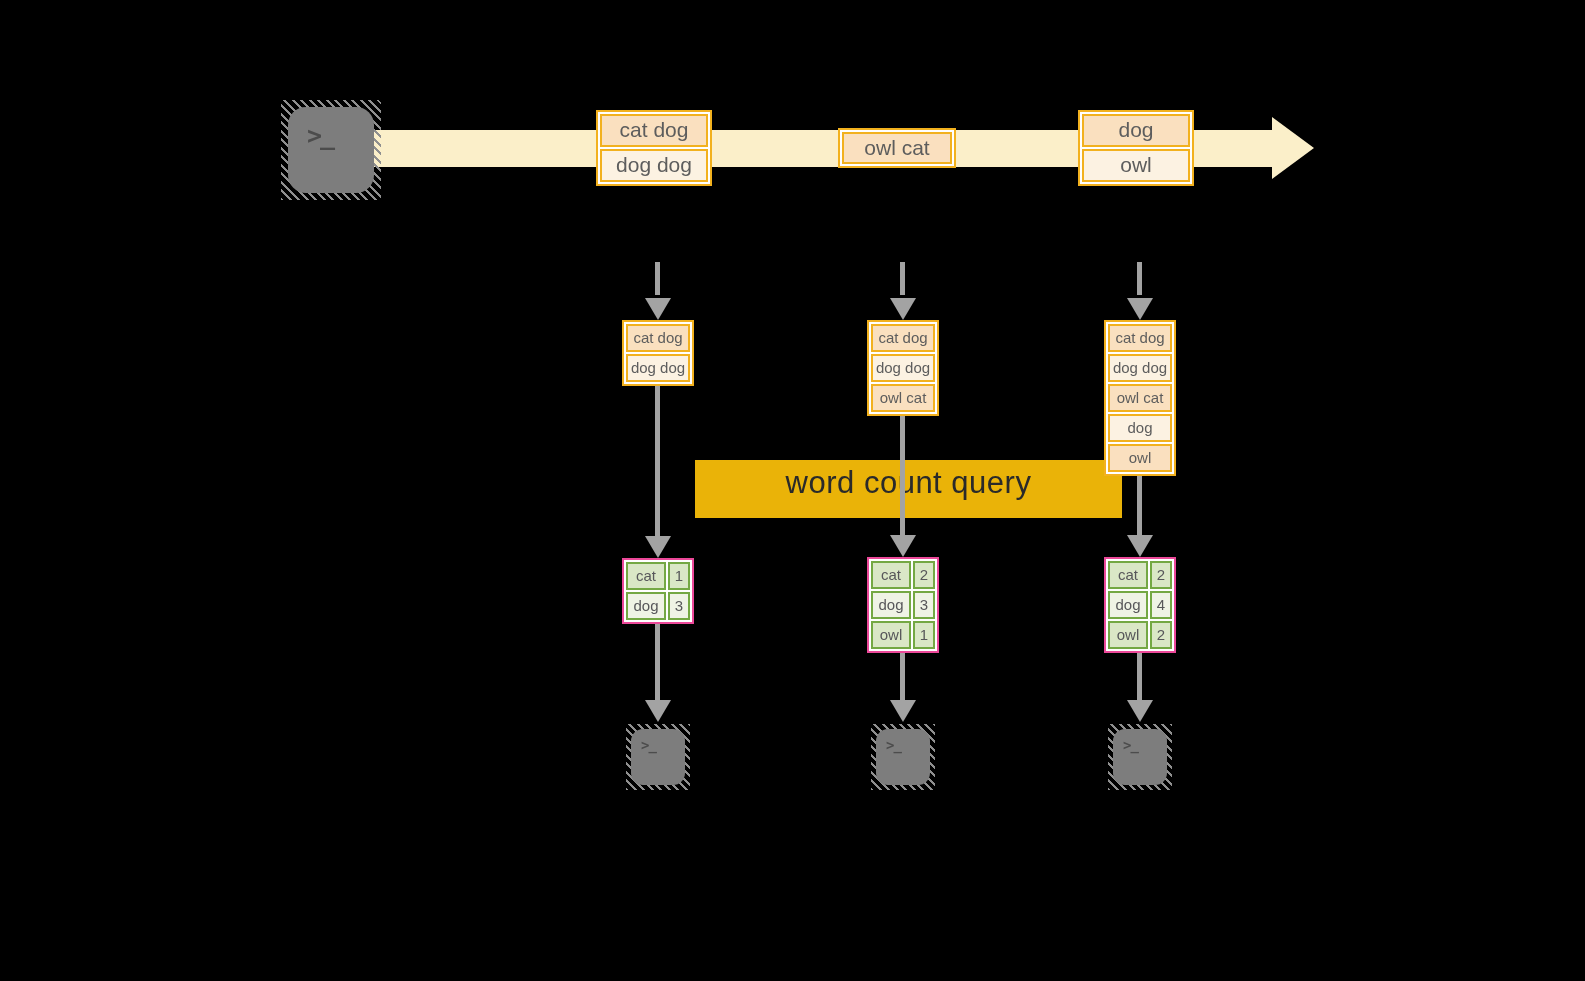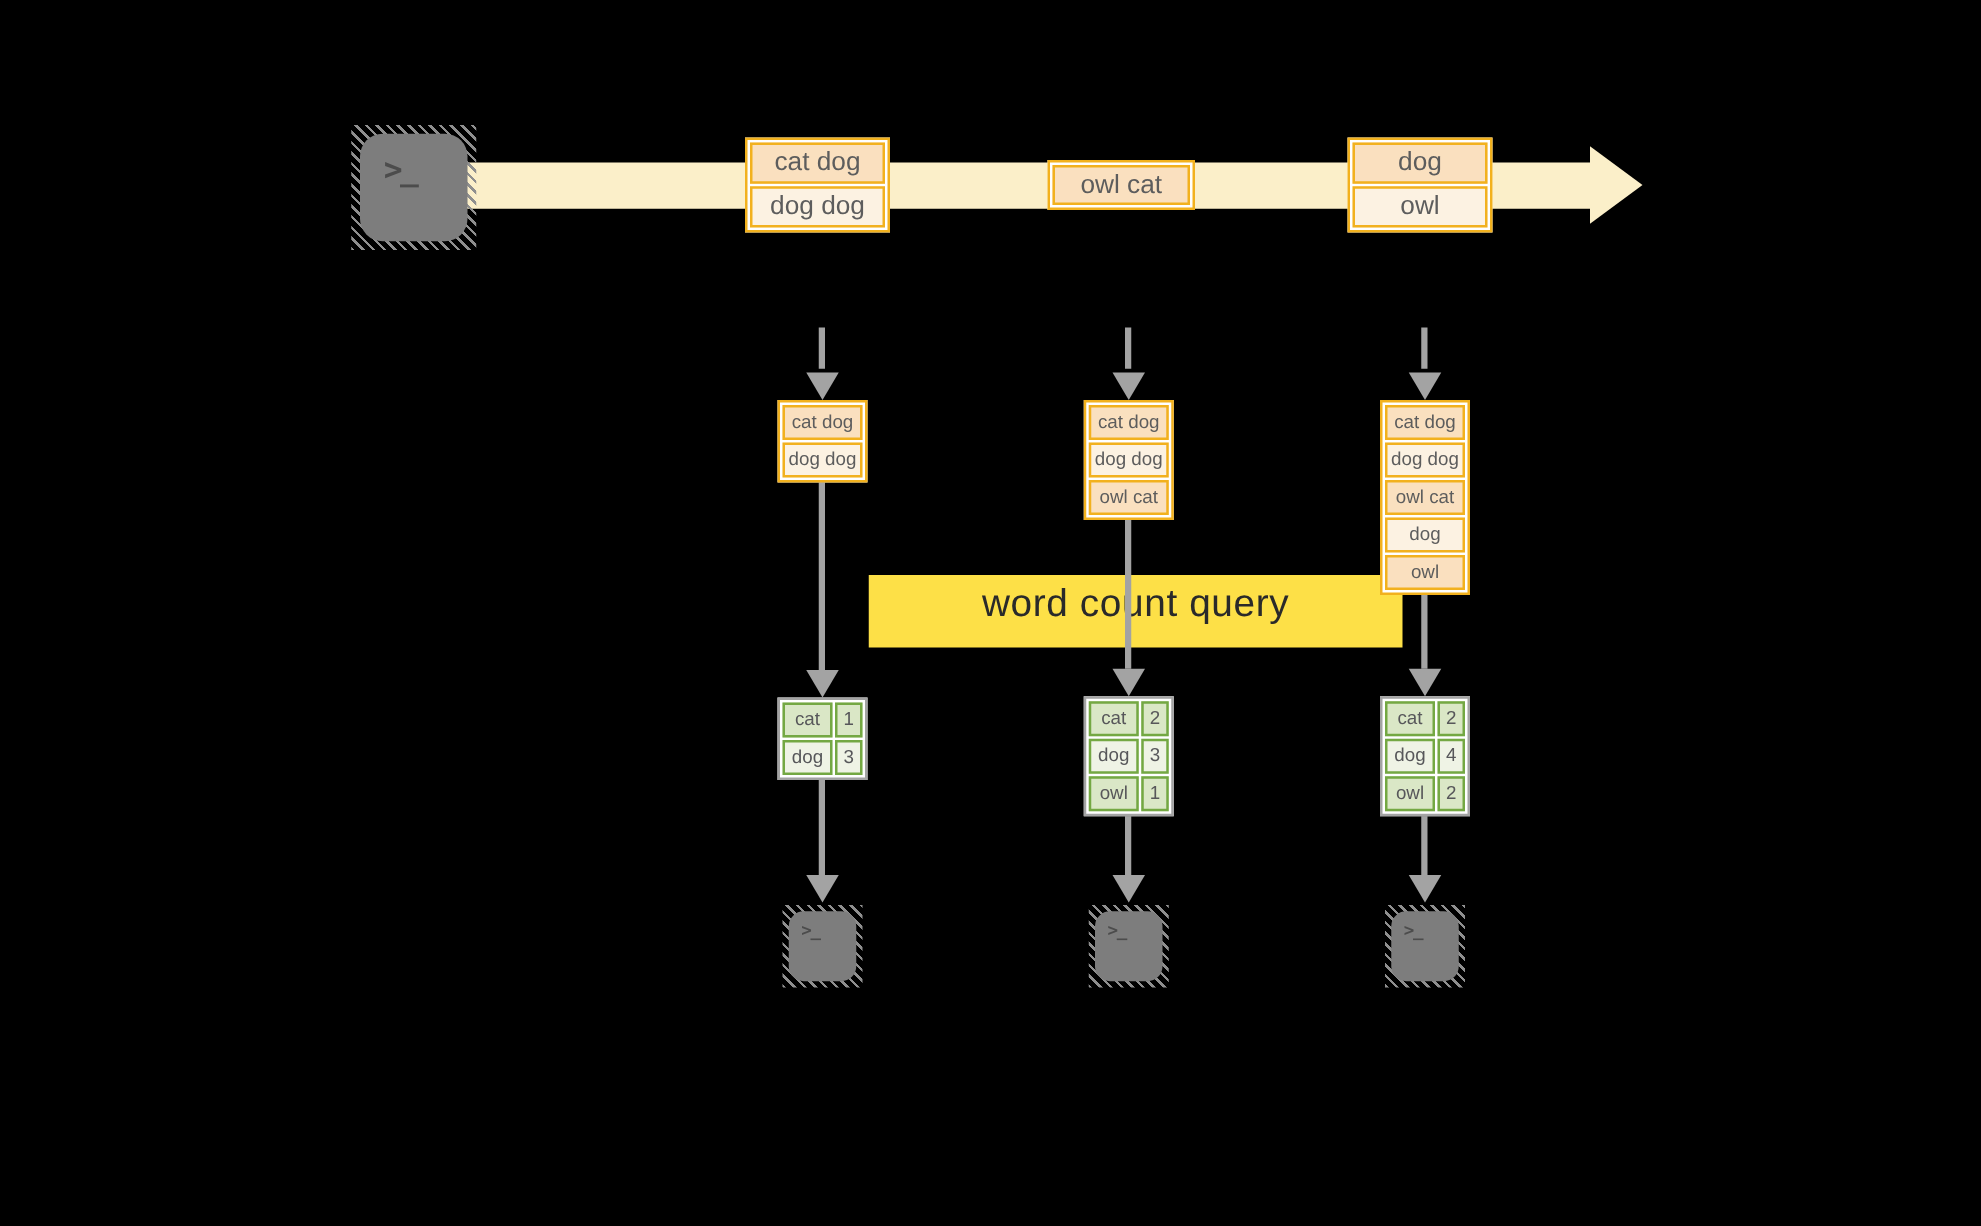--- a/index.html
+++ b/index.html
@@ -16,39 +16,39 @@
   .obox{position:absolute;background:#fff;border:2px solid #F2B11E;padding:2px;
         display:flex;flex-direction:column;gap:2px;box-sizing:border-box;z-index:3;}
   .ocell{border:2px solid #F2B11E;box-sizing:border-box;text-align:center;color:#5d5d5d;}
   .big .ocell{height:33px;line-height:28px;font-size:21px;}
   .one .ocell{height:32px;line-height:27px;font-size:21px;}
   .sm  .ocell{height:28px;line-height:23px;font-size:15px;}
   .peach{background:#FAE0BF;}
   .cream{background:#FCF2E2;}
 
   
-  .gtable{position:absolute;background:#fff;border:2px solid #a3a3a3;padding:2px;
+  .gtable{position:absolute;background:#fff;border:2px solid #ec4899;padding:2px;
           display:flex;flex-direction:column;gap:2px;box-sizing:border-box;z-index:3;}
   .grow{display:flex;gap:2px;}
   .gcell{border:2px solid #74A843;box-sizing:border-box;height:28px;line-height:23px;
          font-size:15px;color:#57575a;text-align:center;}
   .gw{width:40px;}
   .gc{width:22px;}
   .gdark .gcell{background:#DAE7C6;}
   .glight .gcell{background:#EFF3E5;}
 
   
   .vshaft{position:absolute;width:5px;background:#A3A3A3;z-index:2;}
   .vdash{position:absolute;width:5px;height:33px;background:#A3A3A3;z-index:2;}
   .vhead{position:absolute;width:0;height:0;z-index:2;
          border-left:13px solid transparent;border-right:13px solid transparent;
          border-top:22px solid #A3A3A3;}
 
   
-  .qbox{position:absolute;left:695px;top:460px;width:427px;height:58px;background:#fde047;z-index:1;}
+  .qbox{position:absolute;left:695px;top:460px;width:427px;height:58px;background:#eab308;z-index:1;}
   .qtext{width:100%;height:100%;text-align:center;line-height:45px;font-size:31px;
          font-weight:300;color:#2a2a2a;letter-spacing:0.5px;}
 
   
   .hatch{position:absolute;z-index:4;
          background:repeating-linear-gradient(45deg,#8f8f8f 0 2px,transparent 2px 6px);}
   .termbox{position:absolute;background:#7D7D7D;}
   .tglyph{position:absolute;font-family:"DejaVu Sans Mono",monospace;font-weight:bold;
           color:#4c4c4c;}
   .src .termbox{left:7px;top:7px;width:86px;height:86px;border-radius:18px;}

